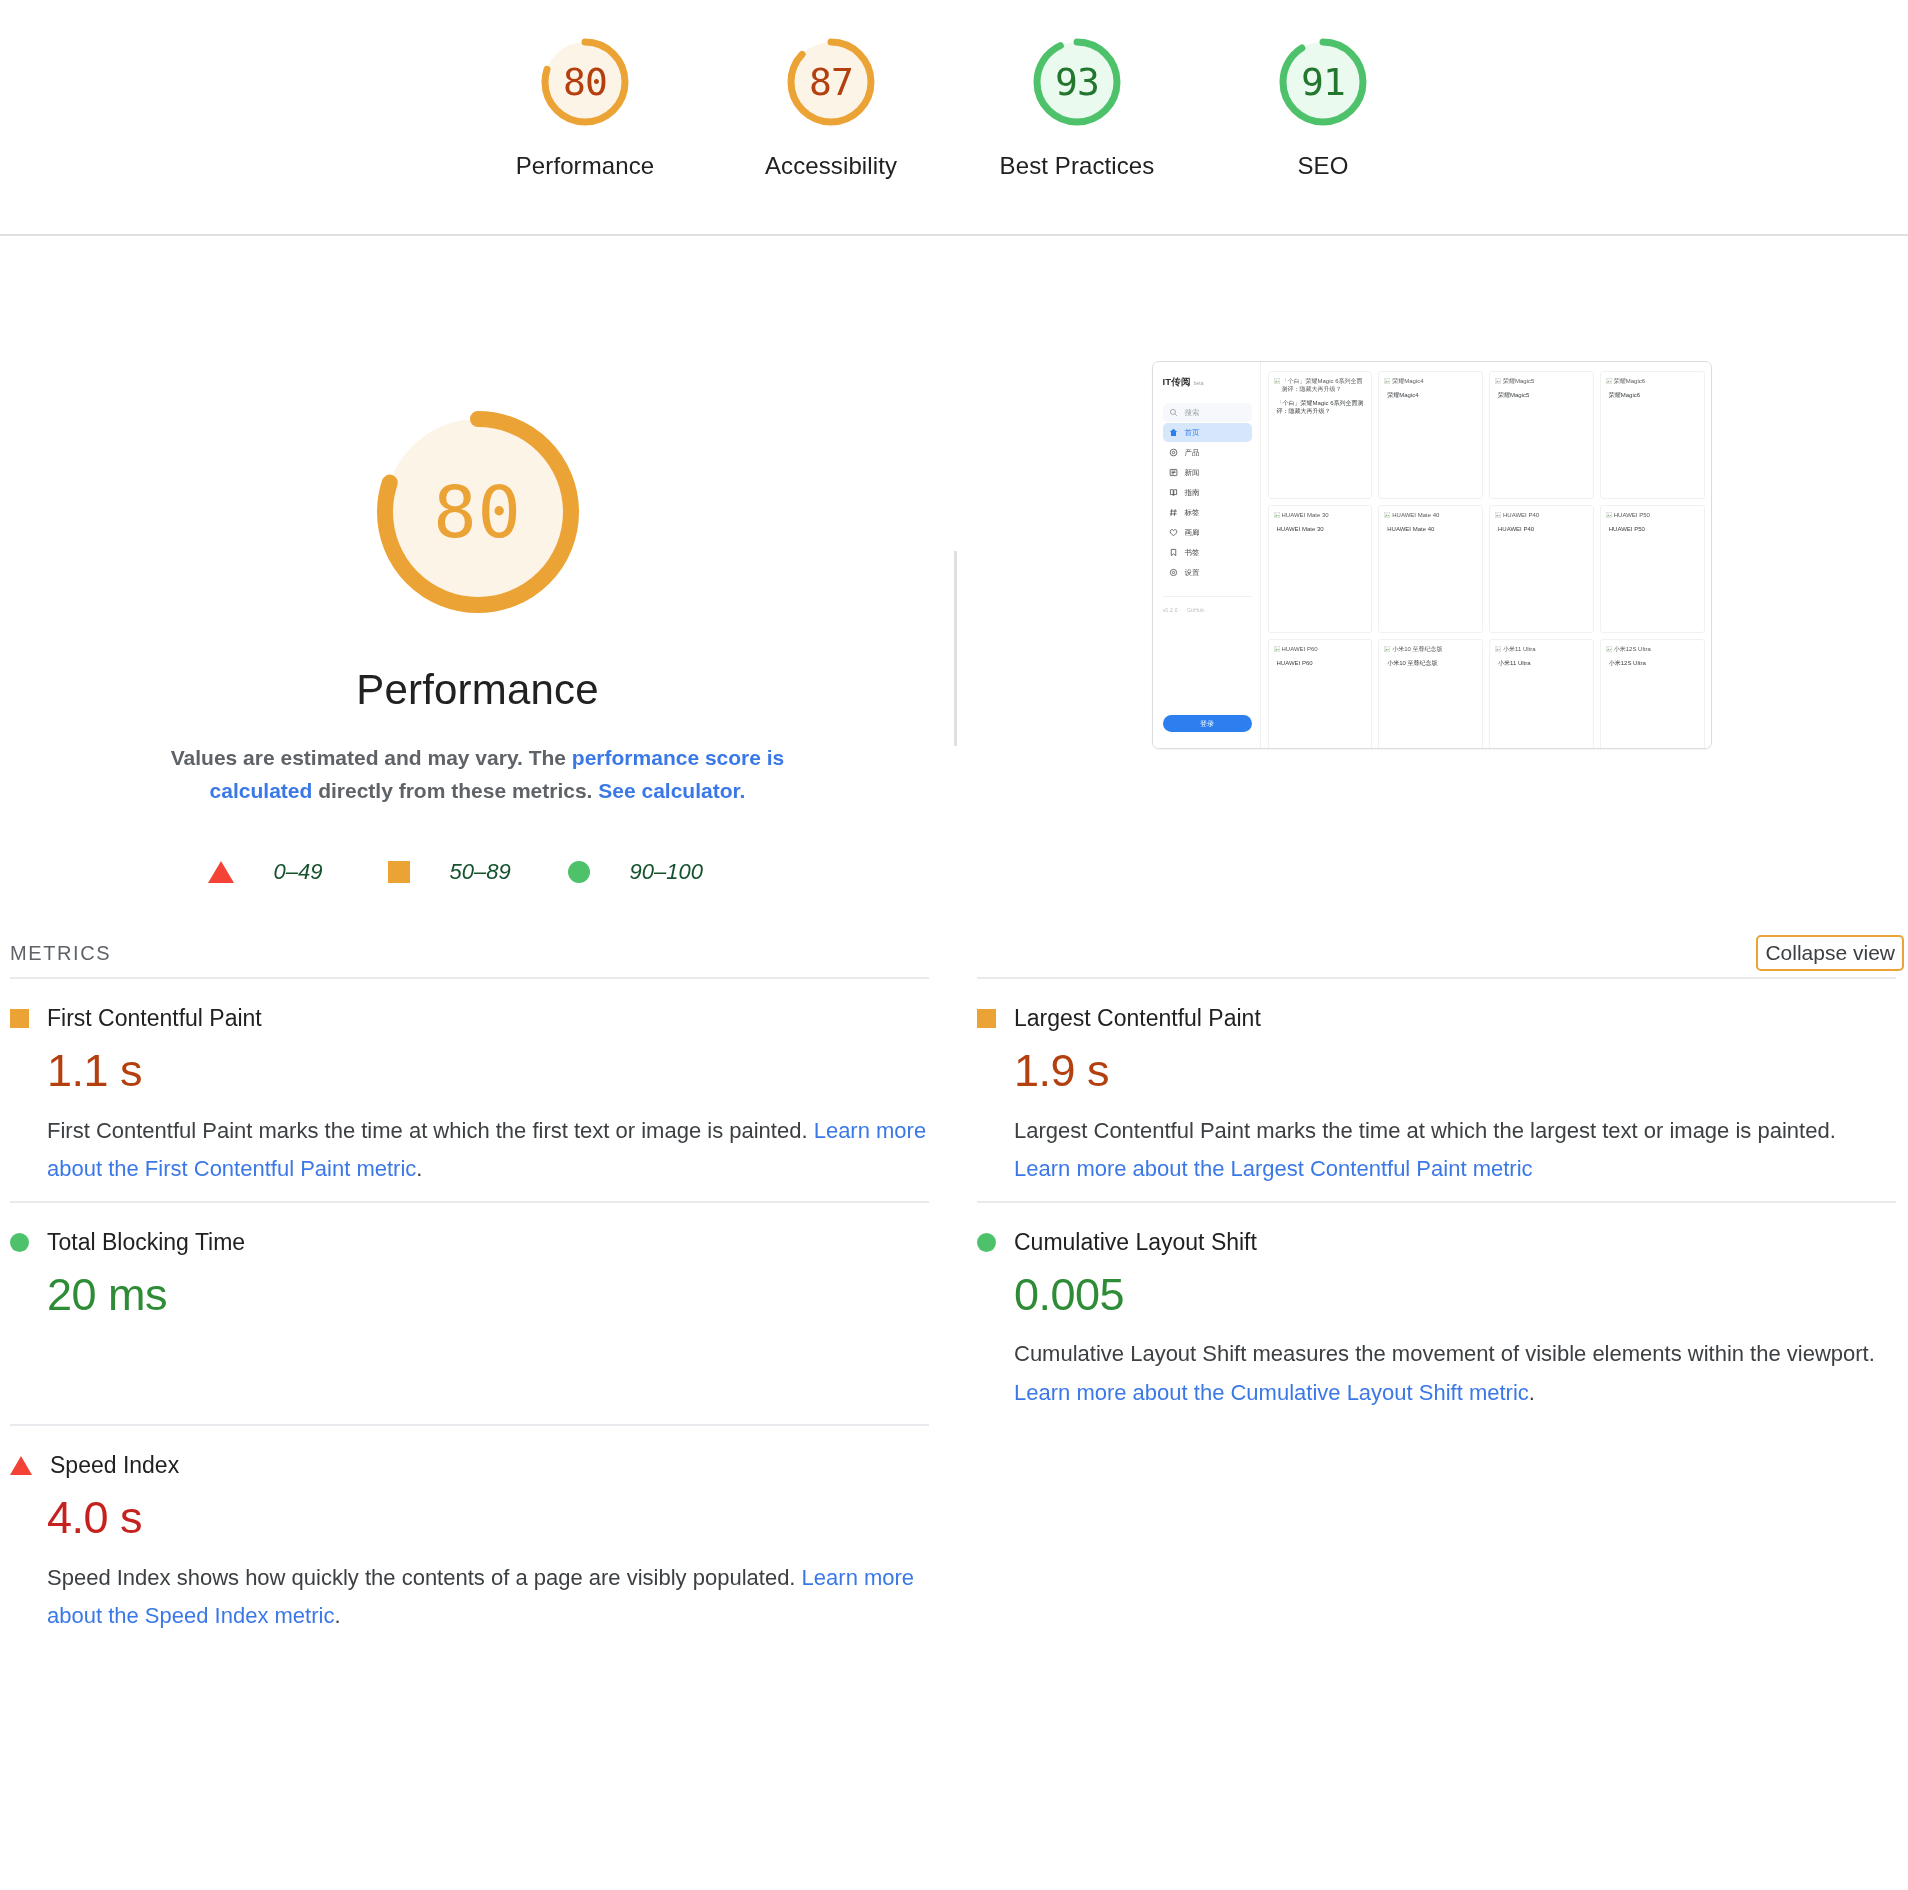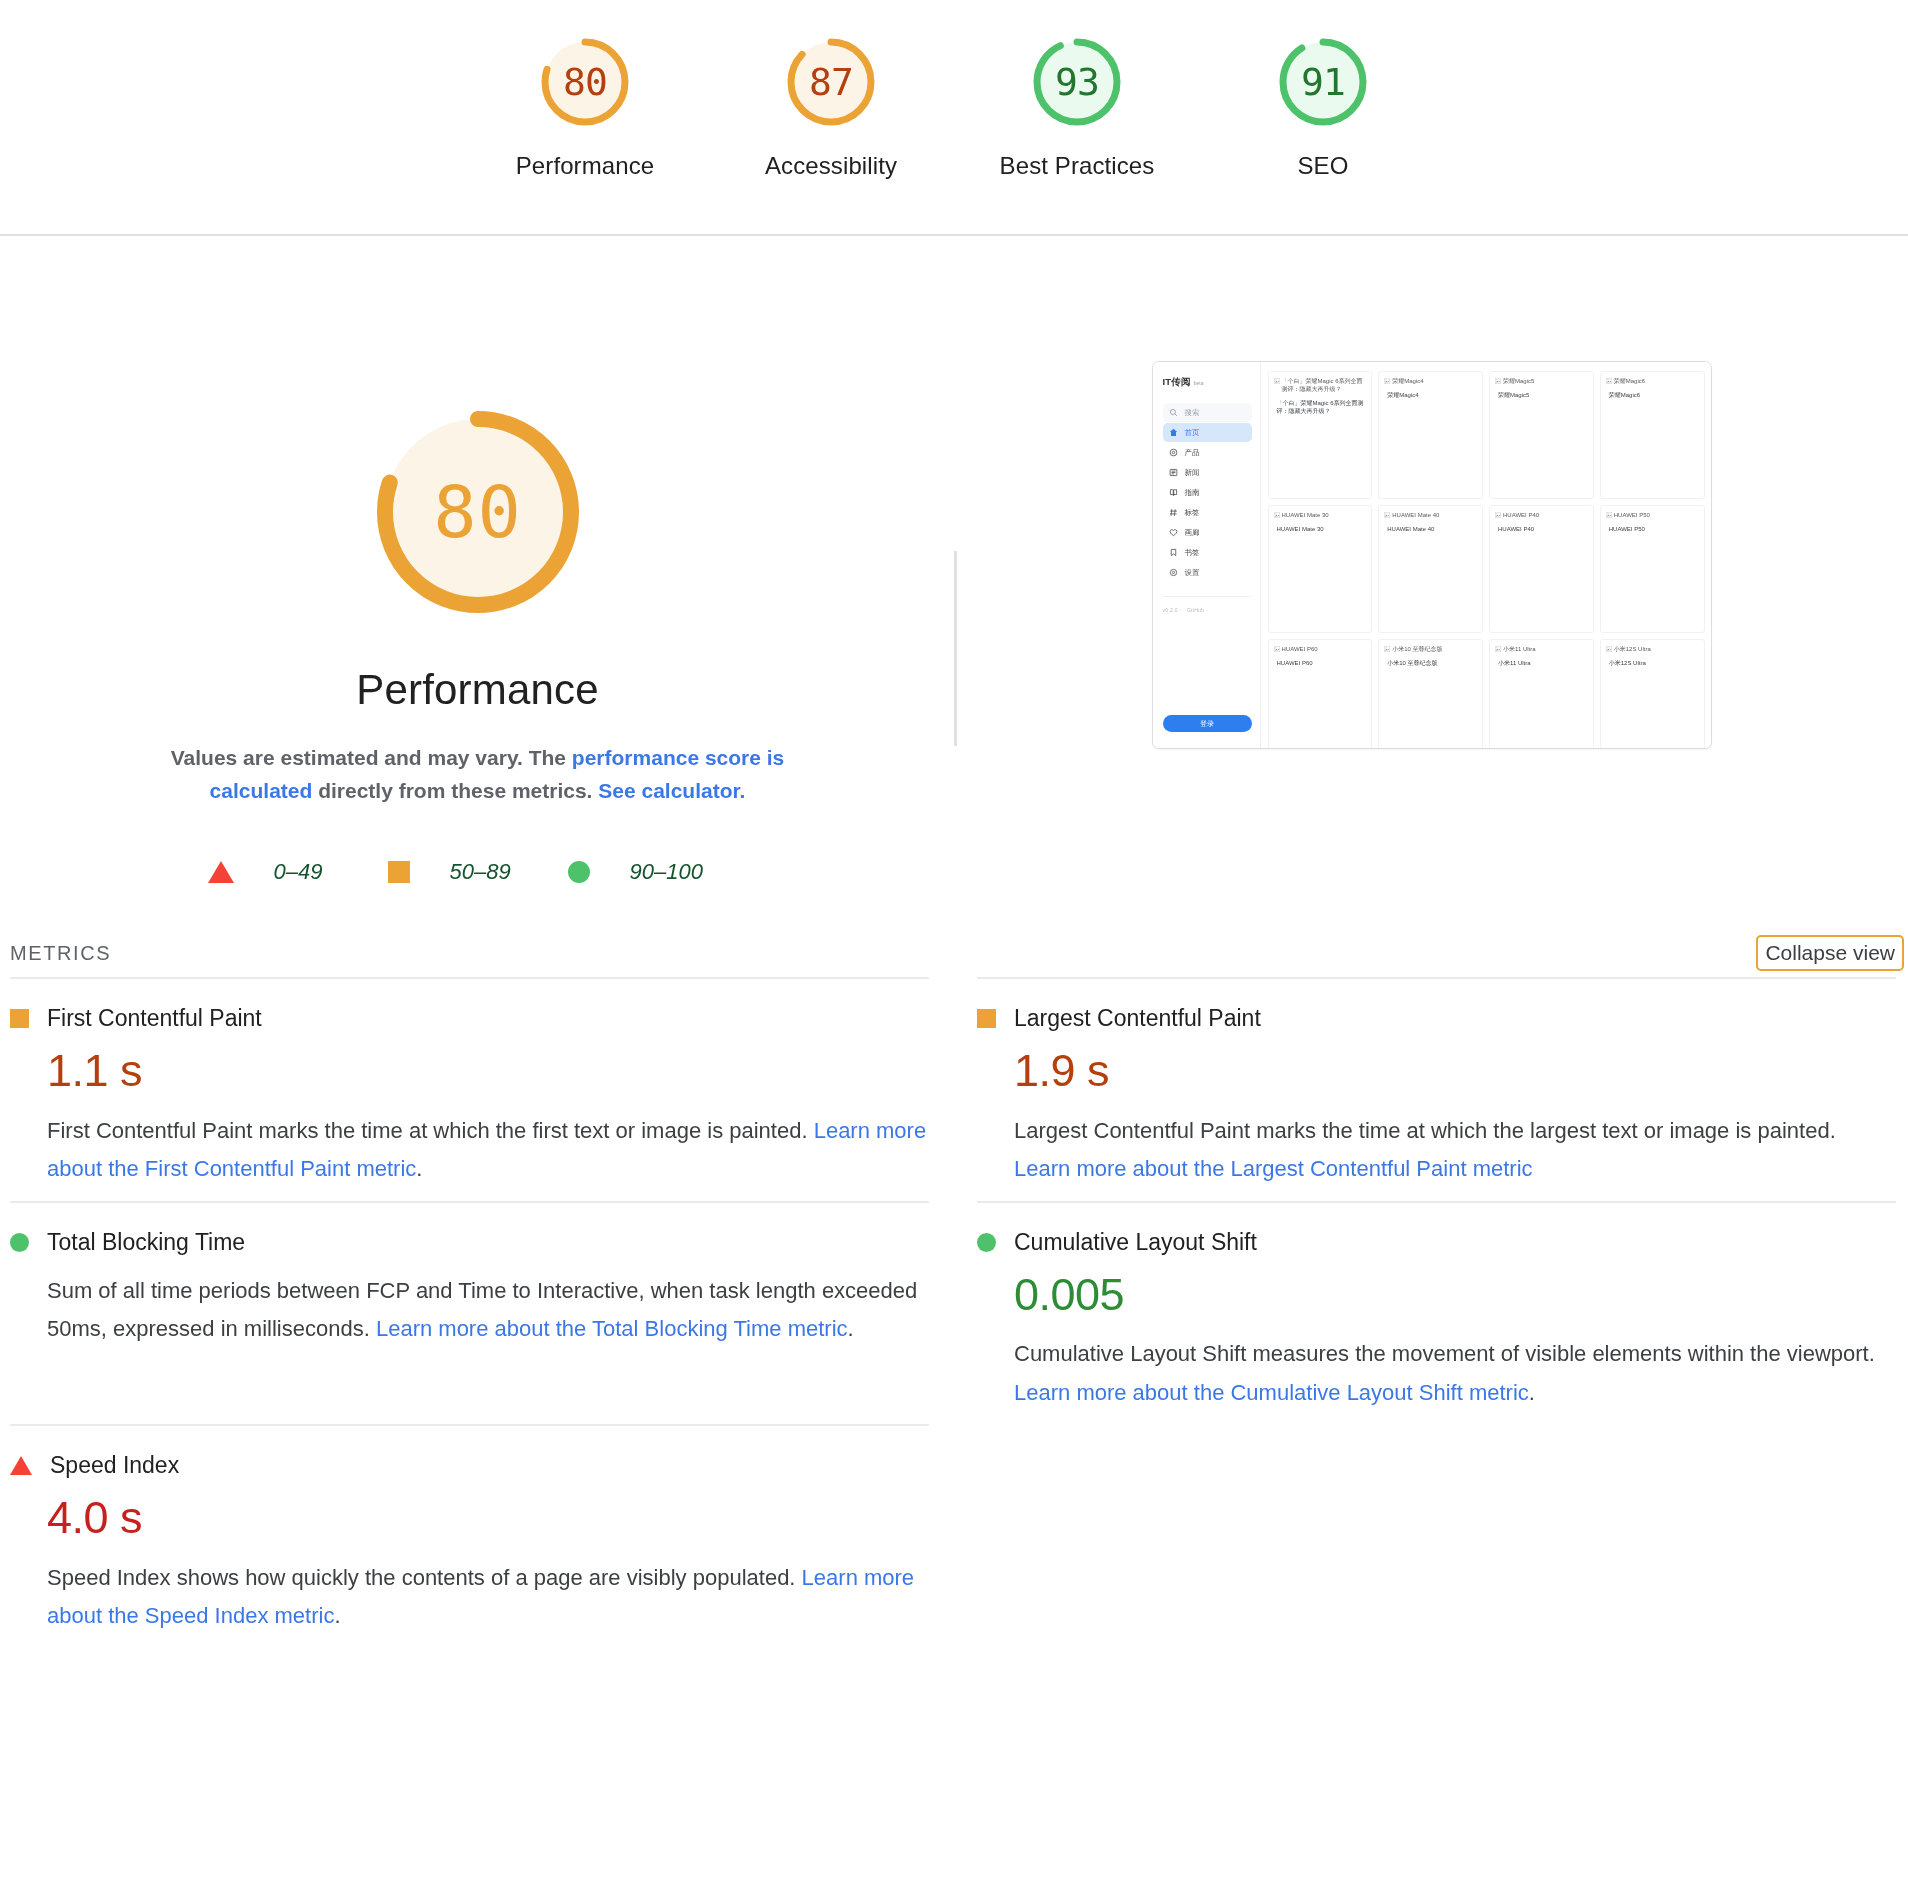--- a/index.html
+++ b/index.html
@@ -671,21 +671,21 @@
         <span class="metric-name">Largest Contentful Paint</span>
       </div>
       <div class="metric-value v-orange">1.9 s</div>
       <div class="metric-desc"><span>Largest Contentful Paint marks the time at which the largest text or image is painted. </span><a href="#">Learn more about the Largest Contentful Paint metric</a><span></span></div>
     </div>
     <div class="metric">
       <div class="metric-head">
         <span class="mk-ci"></span>
         <span class="metric-name">Total Blocking Time</span>
       </div>
-      <div class="metric-desc"><span>Sum of all time periods between FCP and Time to Interactive, when task length exceeded 50ms, expressed in milliseconds. </span><a href="#">Learn more about the Total Blocking Time metric</a><span>.</span></div>
+      <div class="metric-value v-green">20 ms</div>
     </div>
     <div class="metric">
       <div class="metric-head">
         <span class="mk-ci"></span>
         <span class="metric-name">Cumulative Layout Shift</span>
       </div>
       <div class="metric-value v-green">0.005</div>
       <div class="metric-desc"><span>Cumulative Layout Shift measures the movement of visible elements within the viewport. </span><a href="#">Learn more about the Cumulative Layout Shift metric</a><span>.</span></div>
     </div>
     <div class="metric">

